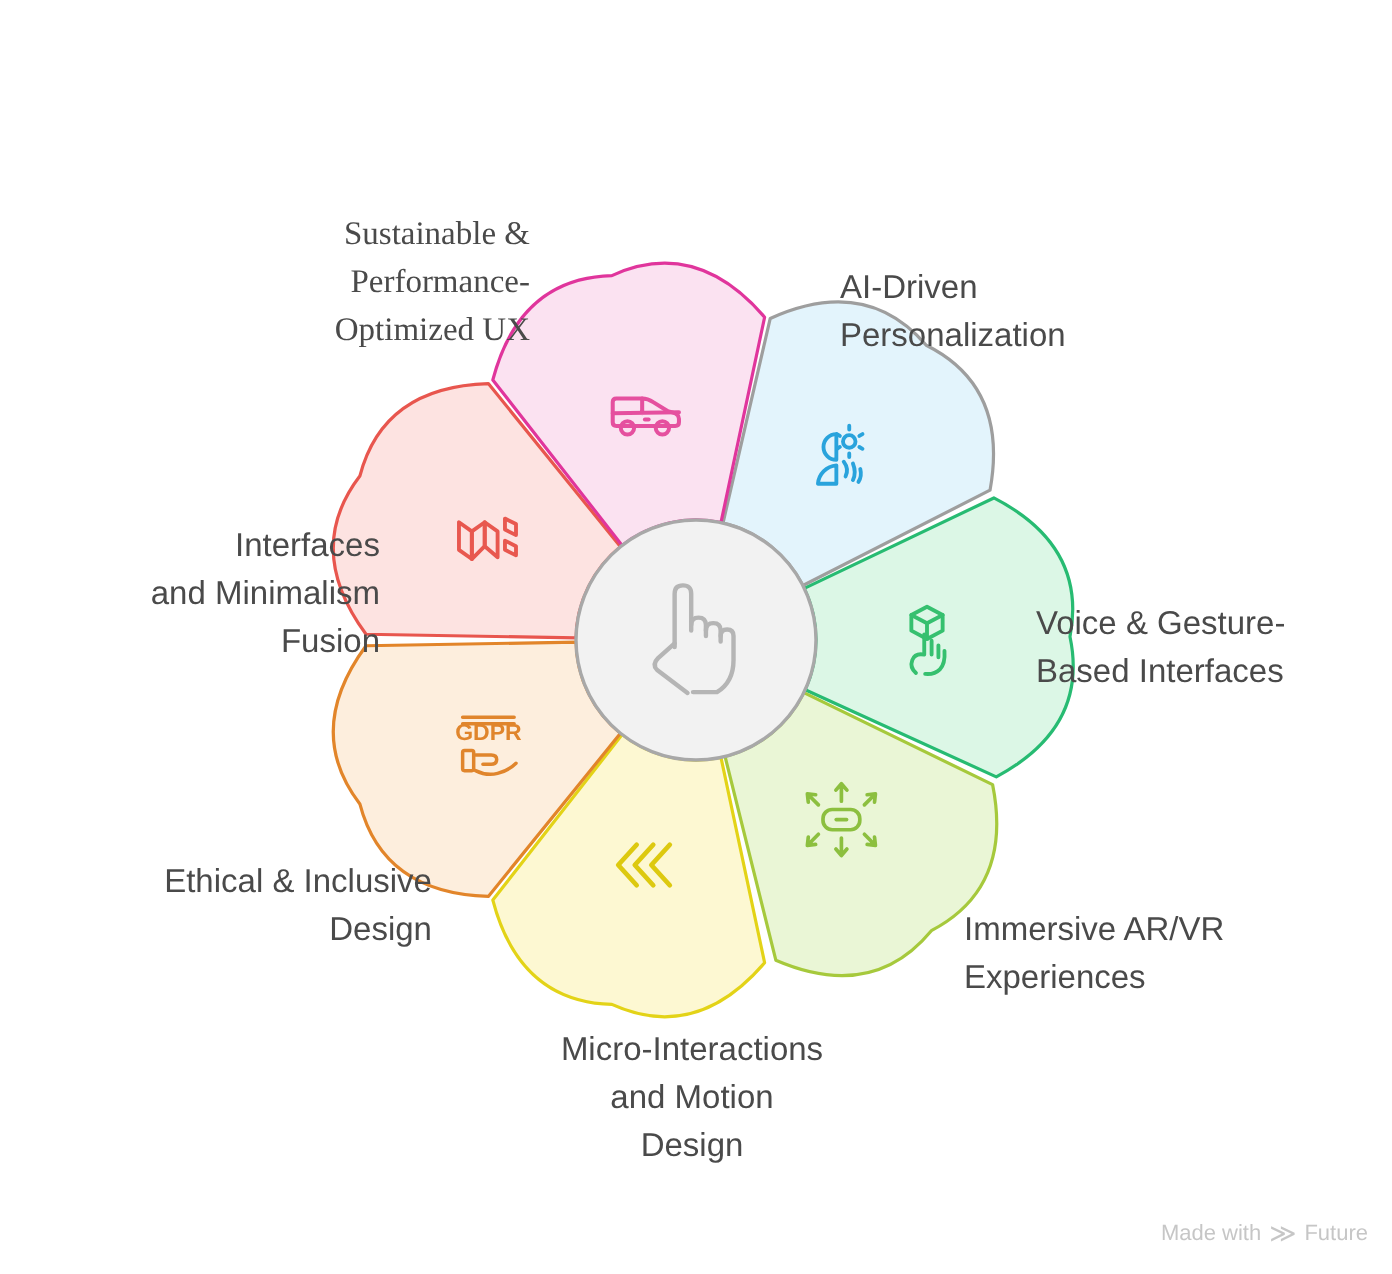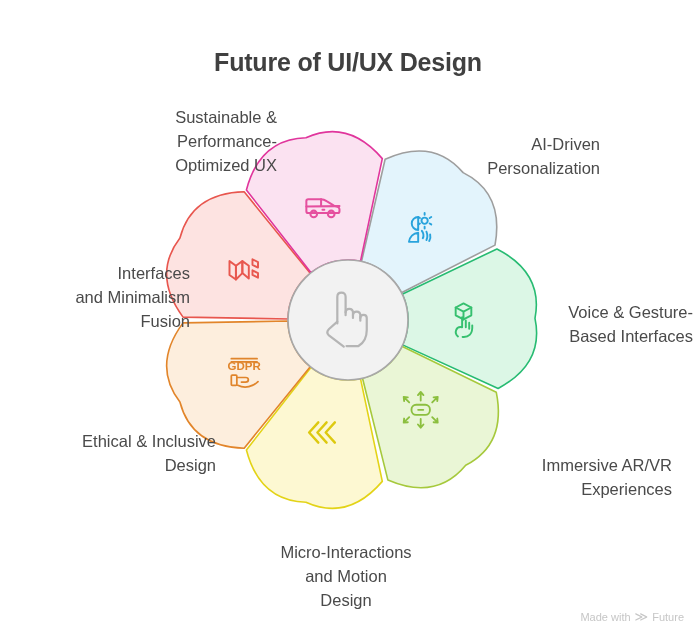--- a/index.html
+++ b/index.html
@@ -36,21 +36,21 @@
     top: 0;
   }
   .petal-label {
     position: absolute;
     font-size: 16.5px;
     line-height: 24px;
     color: #4a4a4a;
     white-space: pre-line;
   }
   .lbl-right-align { text-align: right; }
-  .lbl-left-align { text-align: right; }
+  .lbl-left-align { text-align: left; }
   .lbl-center-align { text-align: center; }
   #watermark {
     position: absolute;
     right: 12px;
     bottom: 14px;
     font-size: 11px;
     color: #c6c6c6;
     display: flex;
     align-items: flex-end;
     gap: 4px;
@@ -60,21 +60,20 @@
     line-height: 1;
     font-size: 13px;
     color: #c6c6c6;
   }
 </style>
 </head>
 <body>
 
 <div id="canvas">
 
-  <div id="title">Future of UI/UX Design</div>
 
   <svg id="wheel" width="696" height="637" viewBox="0 0 696 637">
     <g id="petal-group">
         <g>
           <path d="M 361.4970632606319 261.53779611288587 L 385.1169239667377 159.22893931043617 Q 433.0730560884028 137.5602424695224 463.1286958858981 172.641989075543 Q 504.4394820412882 193.31780528166775 495.0160764910807 245.0915675429748 L 401.4603914513021 292.7605700156272 A 60 60 0 0 0 361.4970632606319 261.53779611288587 Z" fill="#e3f4fc" stroke="#9e9e9e" stroke-width="1.6" stroke-linejoin="round"></path>
           <g transform="translate(419.1,229.0) scale(0.92)">
             <g fill="none" stroke="#29a3dc" stroke-width="2.1" stroke-linecap="round" stroke-linejoin="round">
               <path d="M -1 -13 A 7 7 0 0 0 -1 1 L -1 -13 Z"></path>
               <path d="M -1 4 A 11 11 0 0 0 -11 14 L -1 14 Z"></path>
               <circle cx="6" cy="-9" r="3.4"></circle>
@@ -169,29 +168,29 @@
       </g>
   </svg>
 
   <div id="labels">
       <div class="petal-label lbl-left-align" style="left: 420px; top: 132px; width: 180px;">AI-Driven
 Personalization</div>
       <div class="petal-label lbl-left-align" style="left: 518px; top: 277px; width: 175px; margin-top: 23px;">Voice &amp; Gesture-
 Based Interfaces</div>
       <div class="petal-label lbl-left-align" style="left: 482px; top: 429px; width: 190px; margin-top: 24px;">Immersive AR/VR
 Experiences</div>
-      <div class="petal-label lbl-center-align" style="left: 246px; top: 513px; width: 200px; margin-top: 27px;">Micro-Interactions
+      <div class="petal-label lbl-center-align" style="left: 246px; top: 513px; width: 200px;">Micro-Interactions
 and Motion
 Design</div>
       <div class="petal-label lbl-right-align" style="left: 36px; top: 429px; width: 180px;">Ethical &amp; Inclusive
 Design</div>
       <div class="petal-label lbl-right-align" style="left: 30px; top: 261px; width: 160px;">Interfaces
 and Minimalism
 Fusion</div>
-      <div class="petal-label lbl-right-align" style="left: 129px; top: 105px; width: 148px;">Sustainable &amp;
+      <div class="petal-label lbl-right-align" style="left: 117px; top: 105px; width: 148px; font-family: Liberation Serif, serif;">Sustainable &amp;
 Performance-
 Optimized UX</div>
     </div>
 
   <div id="watermark">
     <span>Made with</span>
     <span class="wm-mark">≫</span>
     <span>Future</span>
   </div>
 

